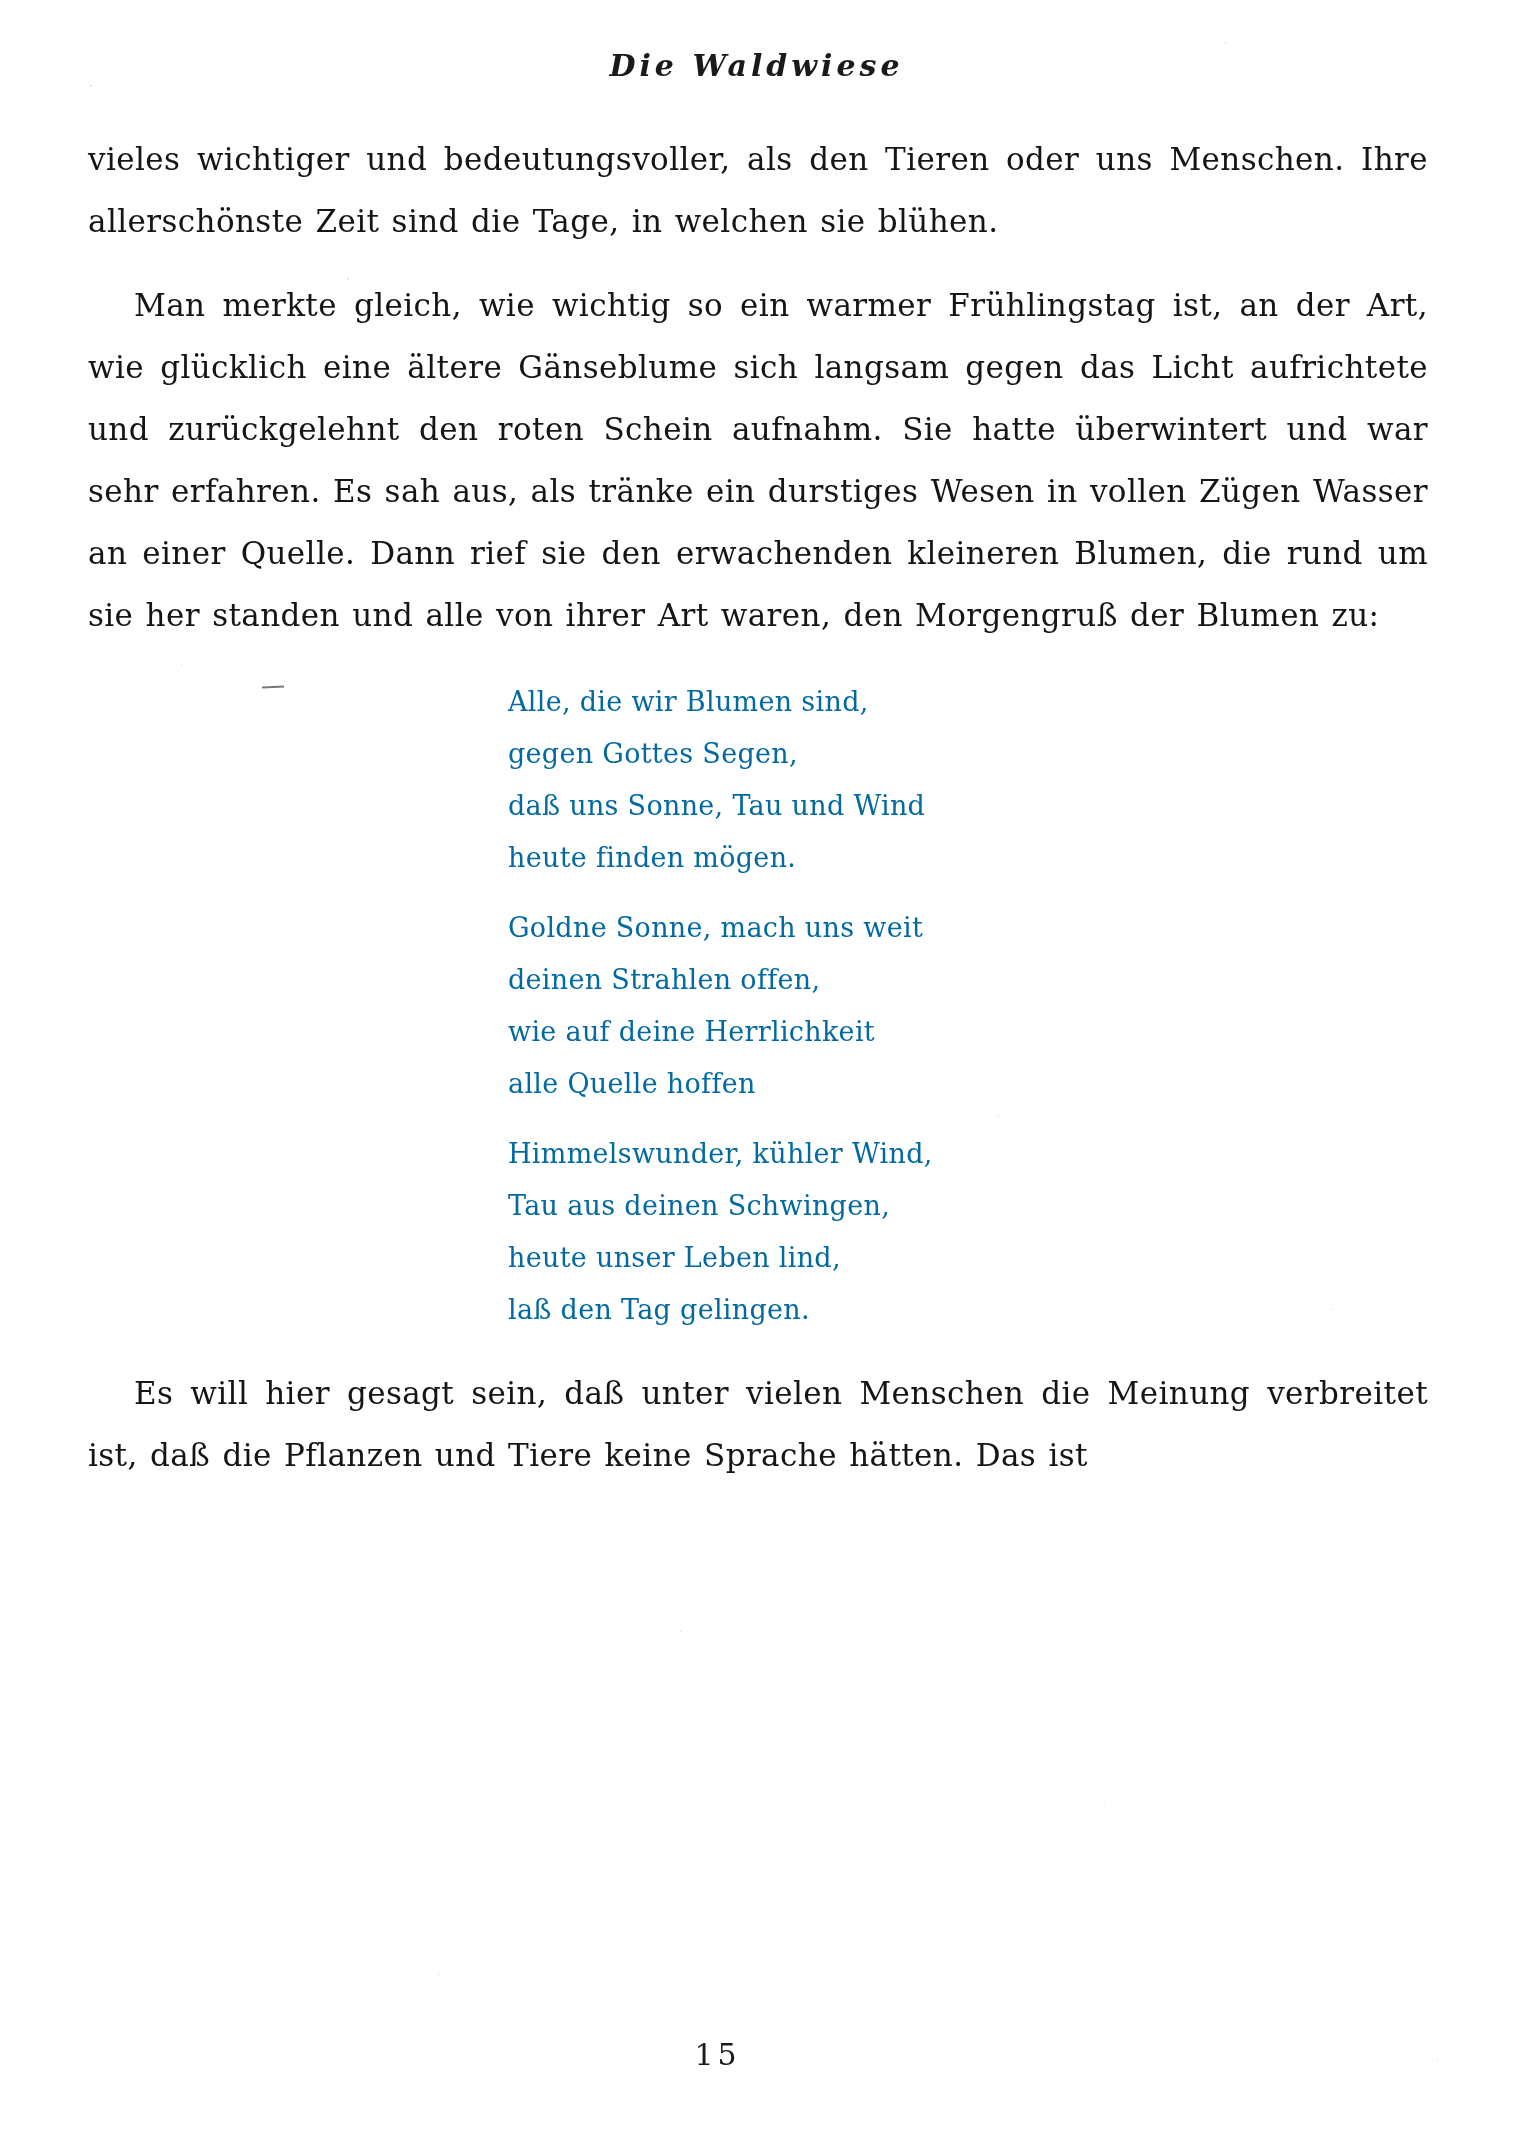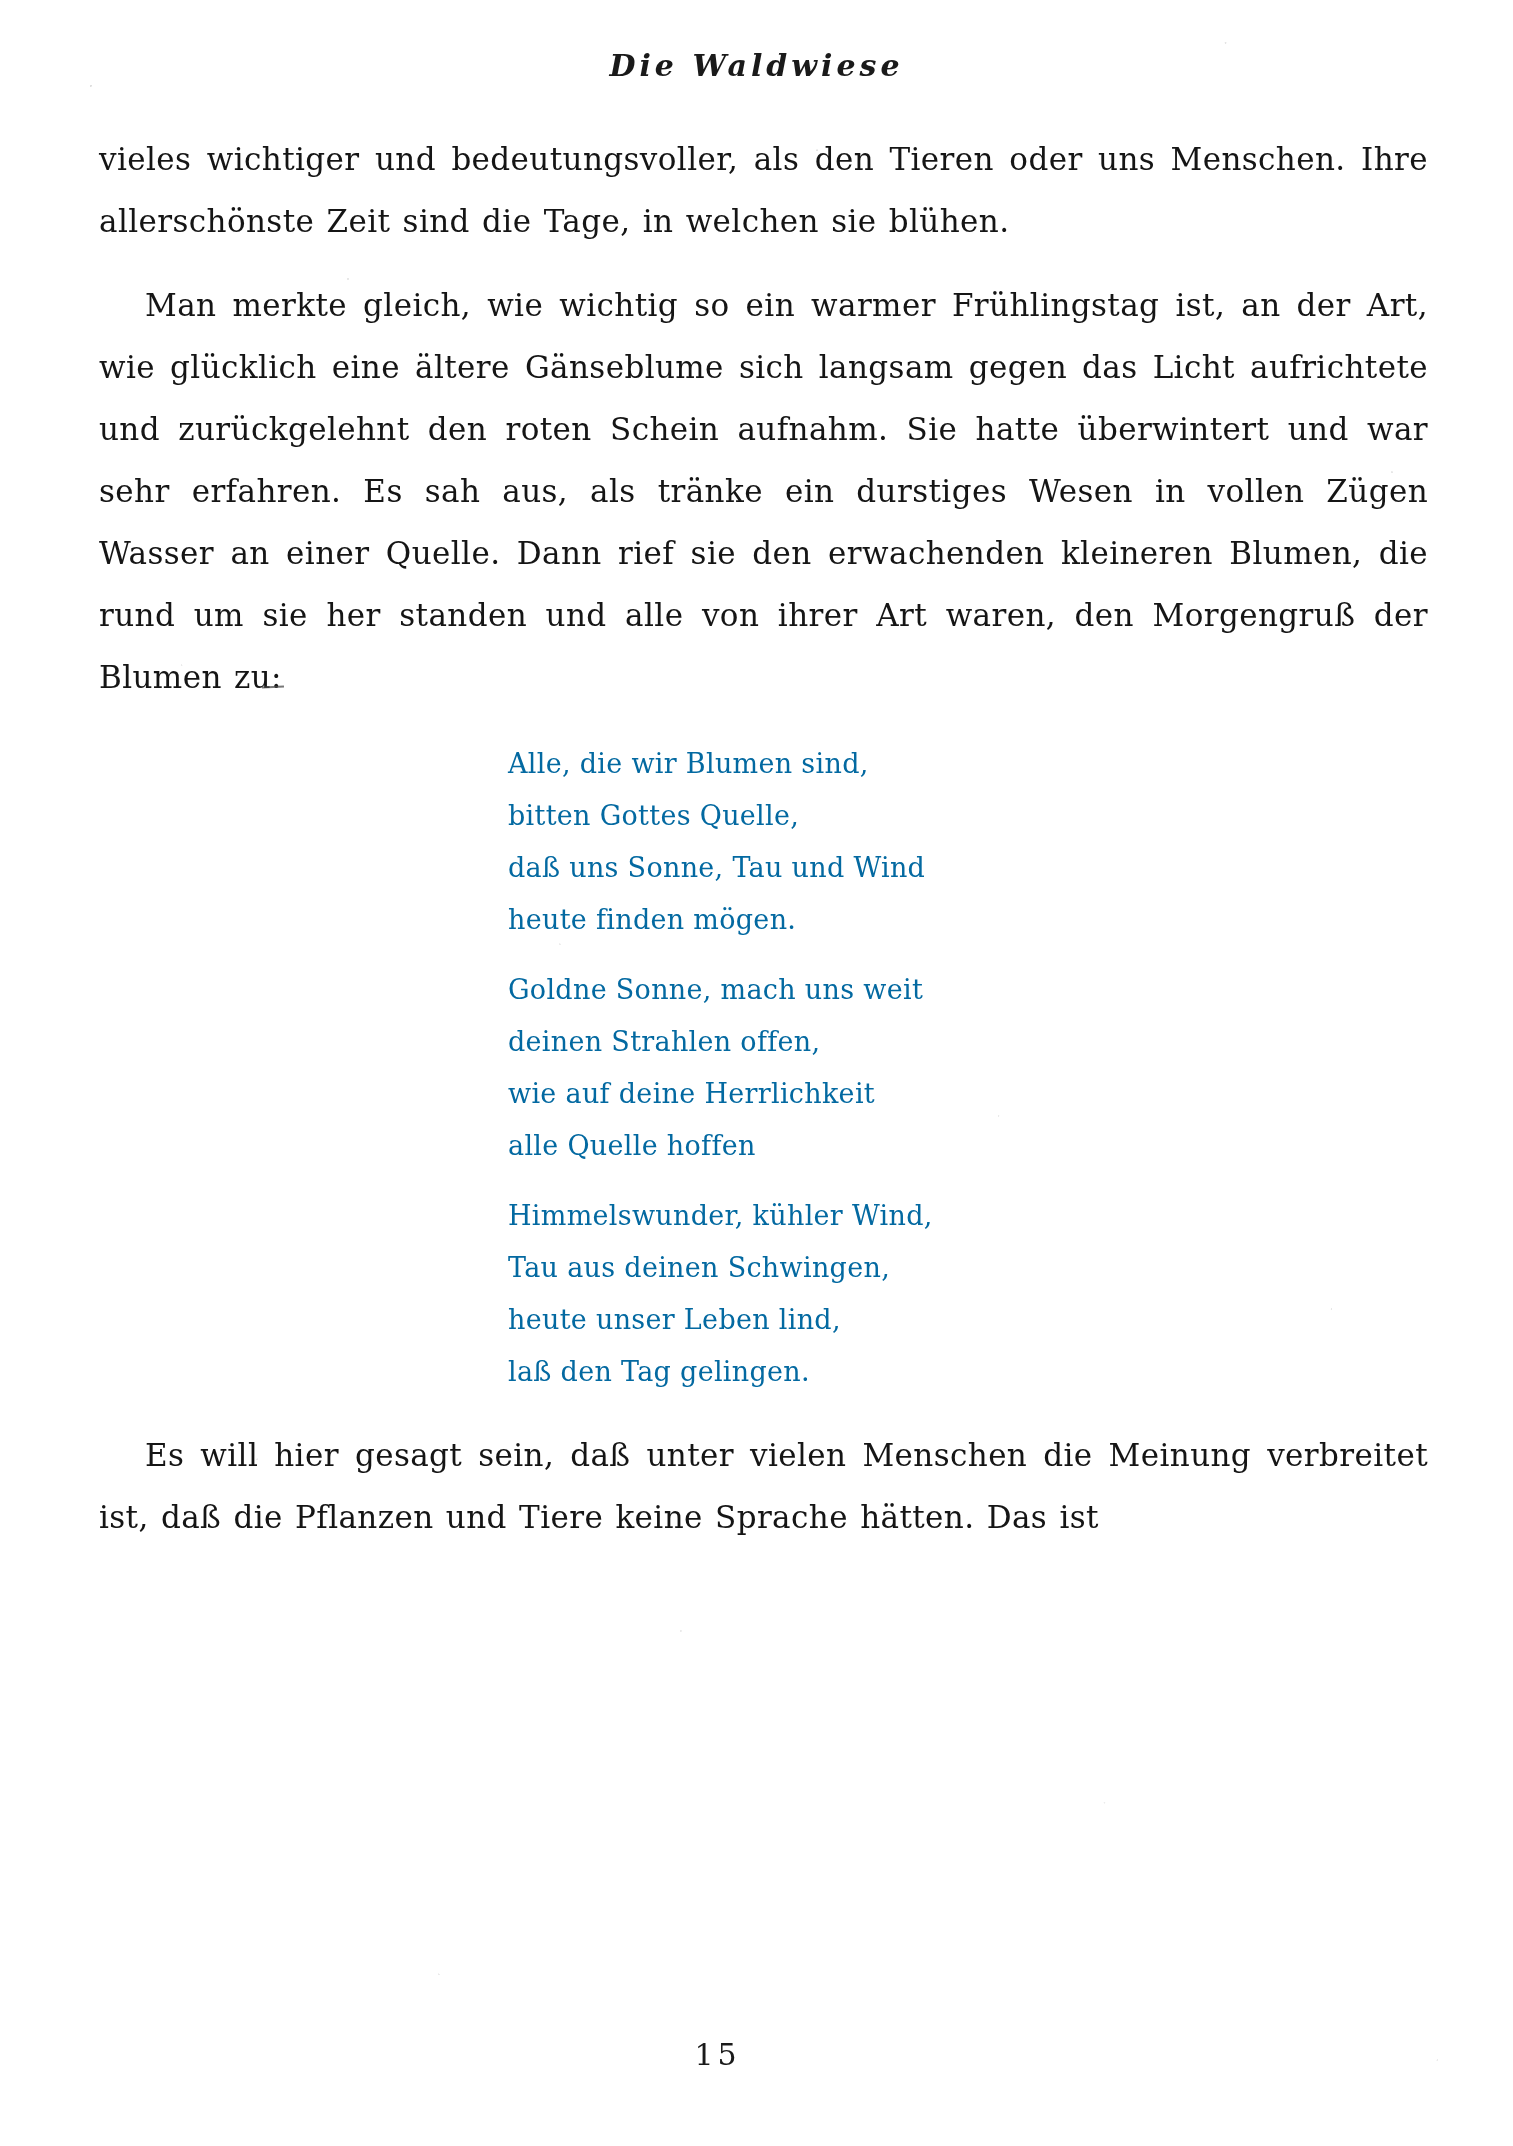--- a/index.html
+++ b/index.html
@@ -78,21 +78,20 @@
     color: #151515;
   }
   p.para.indent {
     text-indent: 46px;
   }
   p.para.spaced {
     margin-top: 22px;
   }
   p.para.loose {
     word-spacing: 2px;
-    margin-left: 11px;
   }
 
   .verse {
     margin: 30px 0 26px 0;
     padding-left: 420px;
   }
   .verse .stanza {
     margin-bottom: 18px;
   }
   .verse .vline {
@@ -137,21 +136,21 @@
   <div class="body-block">
 
     <p class="para loose">vieles wichtiger und bedeutungsvoller, als den Tieren oder uns Menschen. Ihre allerschönste Zeit sind die Tage, in welchen sie blühen.</p>
 
     <p class="para indent loose spaced">Man merkte gleich, wie wichtig so ein warmer Frühlingstag ist, an der Art, wie glücklich eine ältere Gänseblume sich langsam gegen das Licht aufrichtete und zurückgelehnt den roten Schein aufnahm. Sie hatte überwintert und war sehr erfahren. Es sah aus, als tränke ein durstiges Wesen in vollen Zügen Wasser an einer Quelle. Dann rief sie den erwachenden kleineren Blumen, die rund um sie her standen und alle von ihrer Art waren, den Morgengruß der Blumen zu:</p>
 
     <div class="verse">
 
       <div class="stanza">
         <div class="vline">Alle, die wir Blumen sind,</div>
-        <div class="vline">bitten Gottes Quelle,</div>
+        <div class="vline">gegen Gottes Segen,</div>
         <div class="vline">daß uns Sonne, Tau und Wind</div>
         <div class="vline">heute finden mögen.</div>
       </div>
 
       <div class="stanza">
         <div class="vline">Goldne Sonne, mach uns weit</div>
         <div class="vline">deinen Strahlen offen,</div>
         <div class="vline">wie auf deine Herrlichkeit</div>
         <div class="vline">alle Quelle hoffen</div>
       </div>

